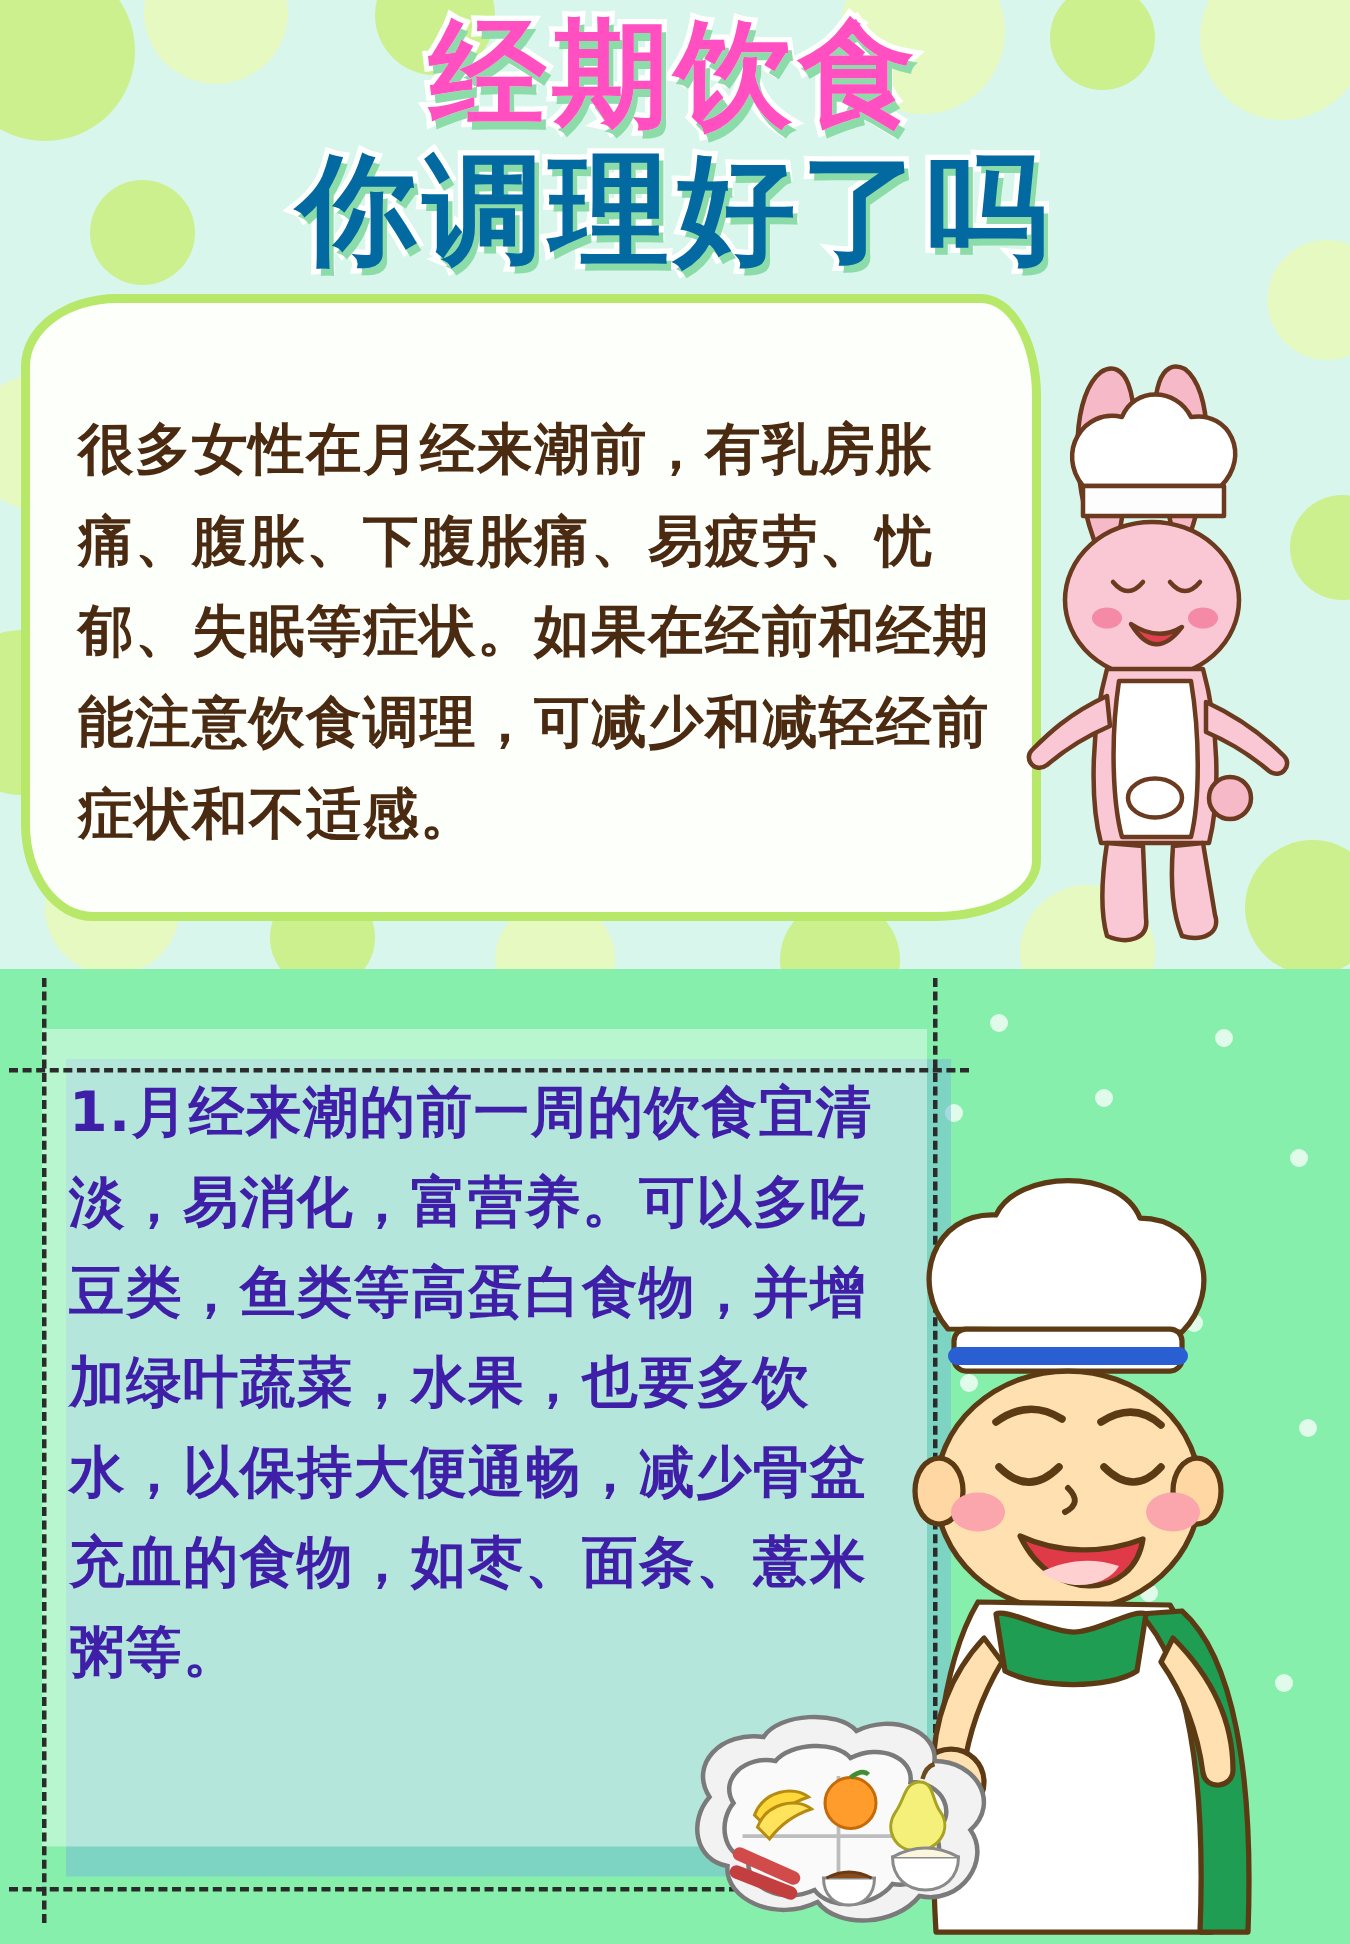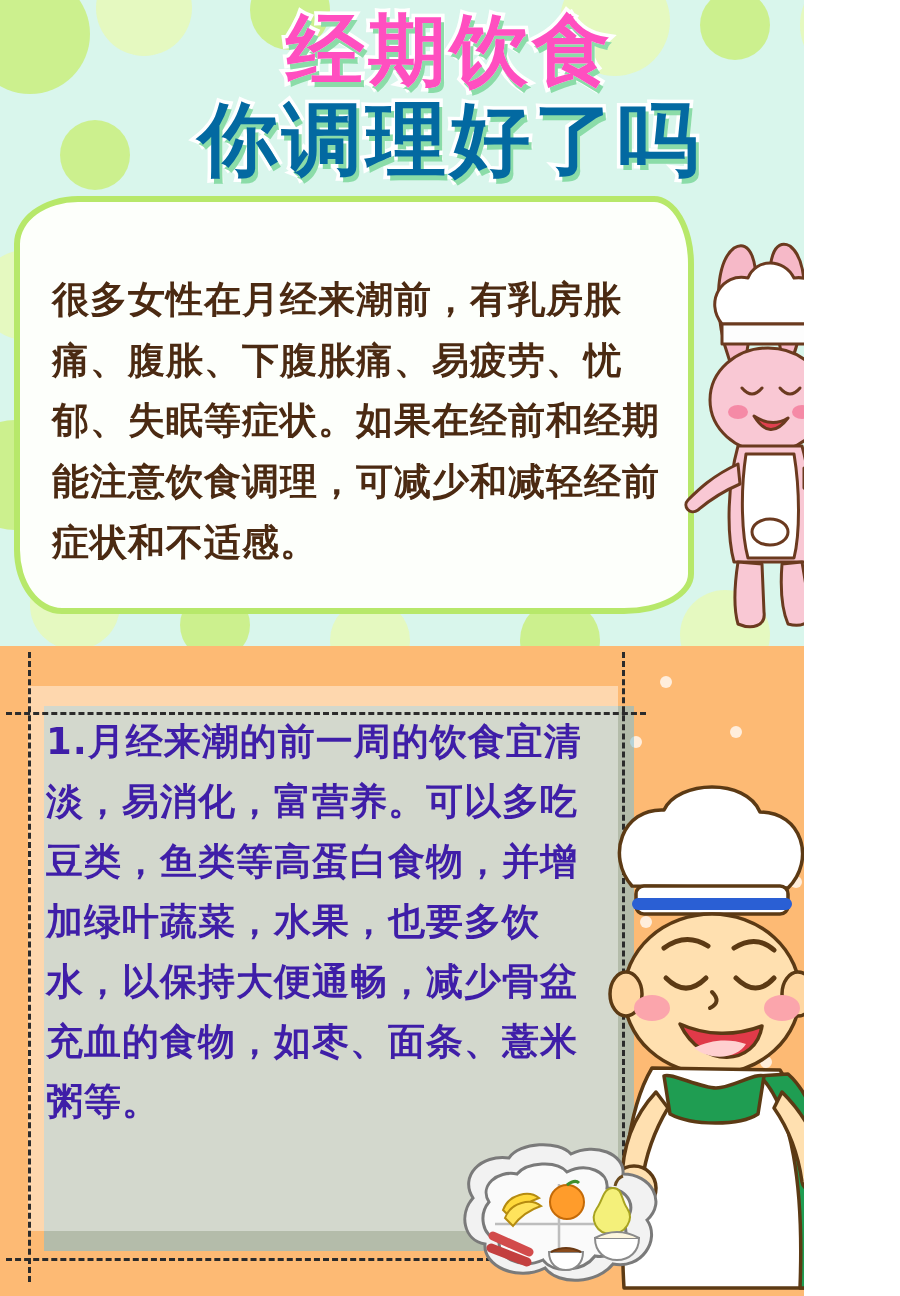--- a/index.html
+++ b/index.html
@@ -3,21 +3,21 @@
 <meta charset="utf-8">
 <style>
   * { box-sizing: border-box; margin: 0; padding: 0; }
   html, body {
     width: 900px; height: 1296px;
     font-family: "Liberation Sans", sans-serif;
     overflow: hidden;
   }
   #poster {
     position: relative;
-    width: 804px; height: 1296px;
+    width: 900px; height: 1296px;
     overflow: hidden;
   }
 
   
   .panel-top {
     position: absolute;
     left: 0; top: 0; width: 900px; height: 646px;
     background: #d9f6ec;
     overflow: hidden;
   }
@@ -88,21 +88,21 @@
     margin-top: 48px;
   }
 
   
   .rabbit { position: absolute; right: 18px; bottom: 14px; width: 240px; height: 400px; z-index: 9;}
 
   
   .panel-bottom {
     position: absolute;
     left: 0; top: 646px; width: 900px; height: 650px;
-    background: #fdba74;
+    background: #86efac;
     overflow: hidden;
   }
   .panel-bottom .bdot {
     position: absolute;
     width: 12px; height: 12px;
     border-radius: 50%;
     background: rgba(255,255,255,.75);
   }
   .shade {
     position: absolute;

